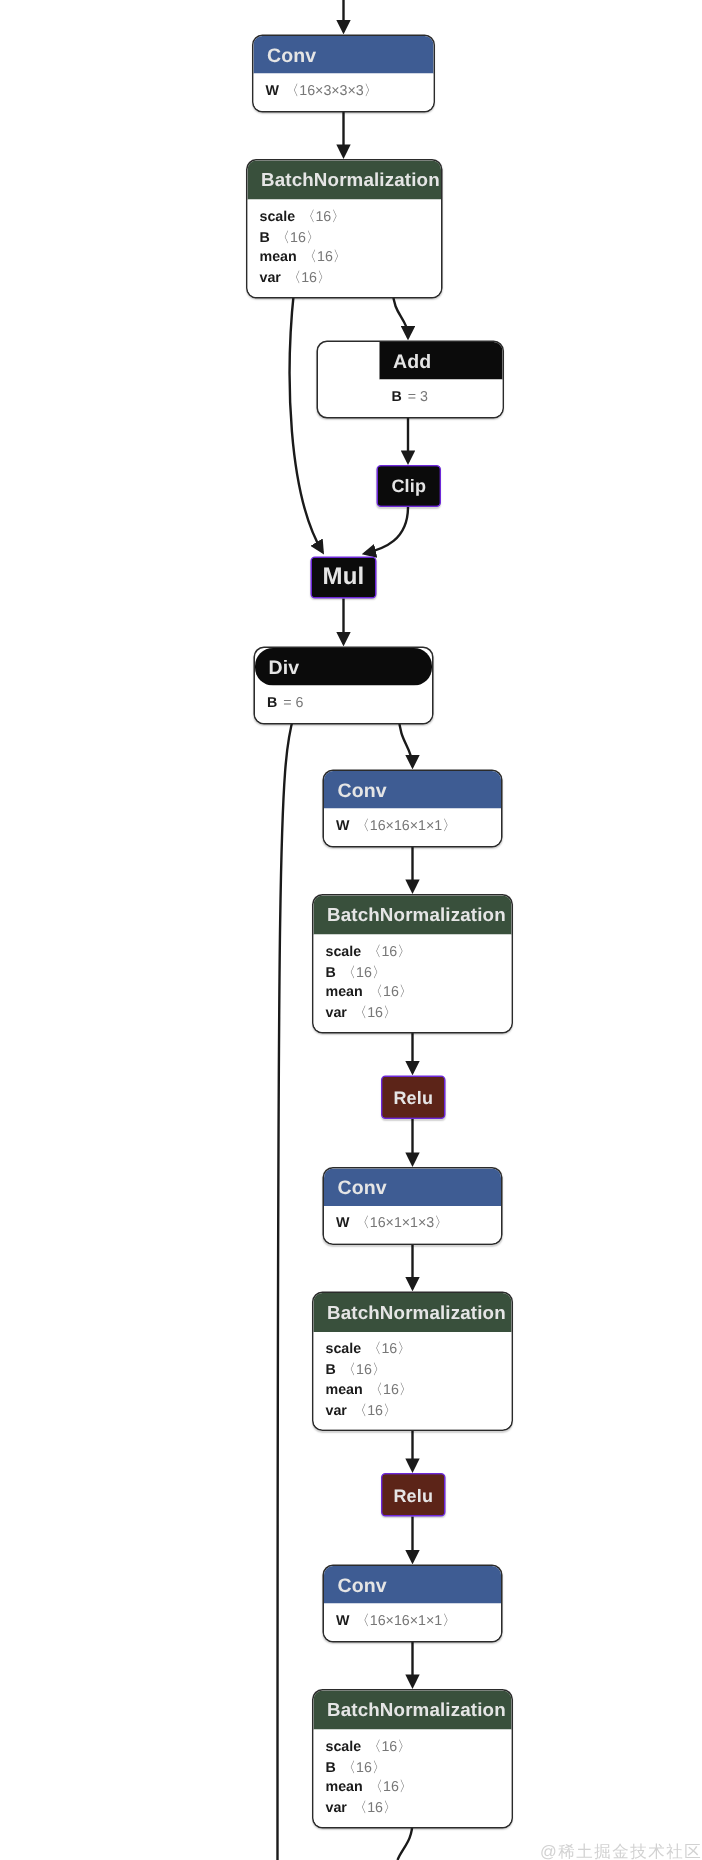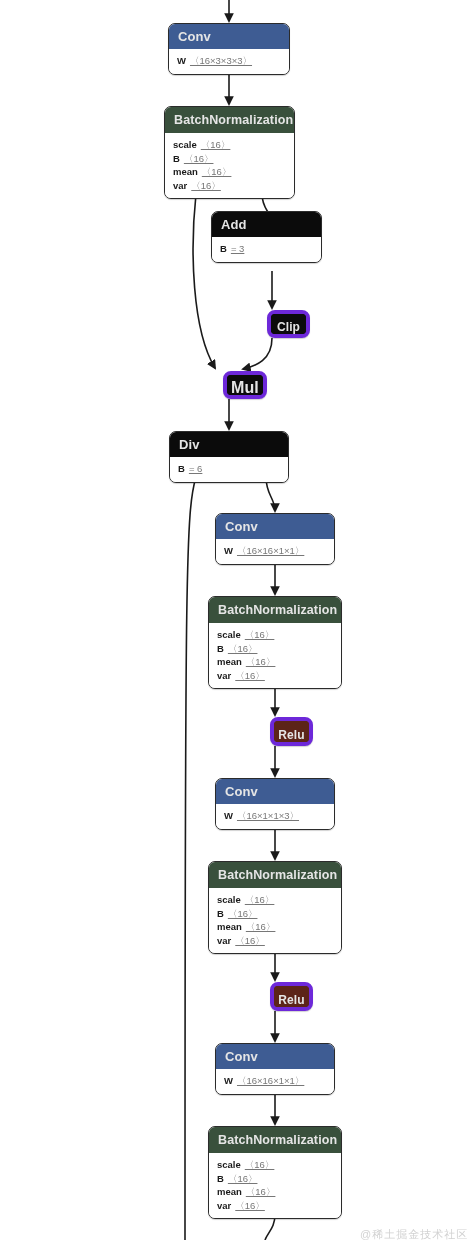--- a/index.html
+++ b/index.html
@@ -54,34 +54,32 @@
     white-space: nowrap;
     color: #5a5a5a;
   }
   .attr-key {
     color: #1b1b1b;
     font-weight: bold;
   }
   .attr-val {
     color: #777777;
     margin-left: 4px;
-    text-decoration: underline;
   }
 
   
   .hdr-conv   { background: #3e5c93; }
   .hdr-bn     { background: #39503c; }
   .hdr-black  { background: #0b0b0b; }
   .hdr-relu   { background: #5c2418; }
 
   
   .node.pill {
-    border-radius: 8px;
-    border: 4px solid #6d28d9;
-    margin-left: 16px;
+    border-radius: 3px;
+    border: 1px solid #6d28d9;
   }
   .node.pill .node-header {
     justify-content: center;
   }
   .pill-black { background: #0b0b0b; border-color: #0b0b0b; }
   .pill-relu  { background: #5c2418; border-color: #401a11; }
 
   .watermark {
     position: absolute;
     font-size: 11px;
@@ -132,34 +130,34 @@
       </div>
       <div class="node" style="left: 164px; top: 106px; width: 131px;">
         <div class="node-header hdr-bn" style="height: 26px; font-size: 12.5px; padding: 0px 0px 0px 9px;">BatchNormalization</div>
         <div class="node-body">
           <div class="attr-row"><span class="attr-key">scale</span><span class="attr-val">〈16〉</span></div>
           <div class="attr-row"><span class="attr-key">B</span><span class="attr-val">〈16〉</span></div>
           <div class="attr-row"><span class="attr-key">mean</span><span class="attr-val">〈16〉</span></div>
           <div class="attr-row"><span class="attr-key">var</span><span class="attr-val">〈16〉</span></div>
         </div>
       </div>
-      <div class="node" style="left: 211px; top: 211px; width: 111px;">
+      <div class="node" style="left: 211px; top: 227px; width: 125px; padding-left: 41px;">
         <div class="node-header hdr-black" style="height: 25px; font-size: 13px; padding: 0px 0px 0px 9px;">Add</div>
         <div class="node-body">
           <div class="attr-row"><span class="attr-key">B</span><span class="attr-val">= 3</span></div>
         </div>
       </div>
       <div class="node pill pill-black" style="left: 251px; top: 310px; width: 43px; height: 28px;">
         <div class="node-header hdr-black" style="height: 26px; font-size: 12px; padding: 0px;">Clip</div>
       </div>
       <div class="node pill pill-black" style="left: 207px; top: 371px; width: 44px; height: 28px;">
         <div class="node-header hdr-black" style="height: 26px; font-size: 16px; padding: 0px;">Mul</div>
       </div>
       <div class="node" style="left: 169px; top: 431px; width: 120px;">
-        <div class="node-header hdr-black" style="height: 25px; font-size: 13px; padding: 0px 0px 0px 9px;">Div</div>
+        <div class="node-header hdr-black" style="height: 25px; font-size: 13px; padding: 0px 0px 0px 9px; border-radius: 12px;">Div</div>
         <div class="node-body">
           <div class="attr-row"><span class="attr-key">B</span><span class="attr-val">= 6</span></div>
         </div>
       </div>
       <div class="node" style="left: 215px; top: 513px; width: 120px;">
         <div class="node-header hdr-conv" style="height: 25px; font-size: 13px; padding: 0px 0px 0px 9px;">Conv</div>
         <div class="node-body">
           <div class="attr-row"><span class="attr-key">W</span><span class="attr-val">〈16×16×1×1〉</span></div>
         </div>
       </div>

